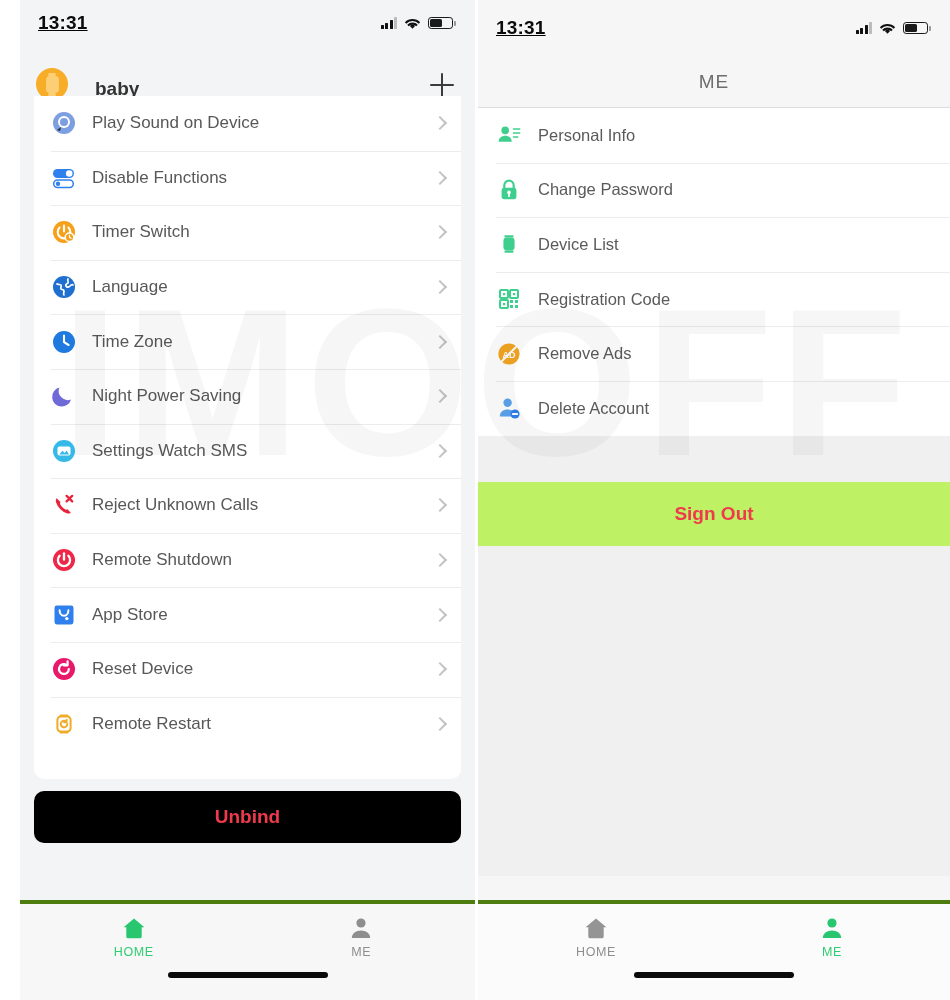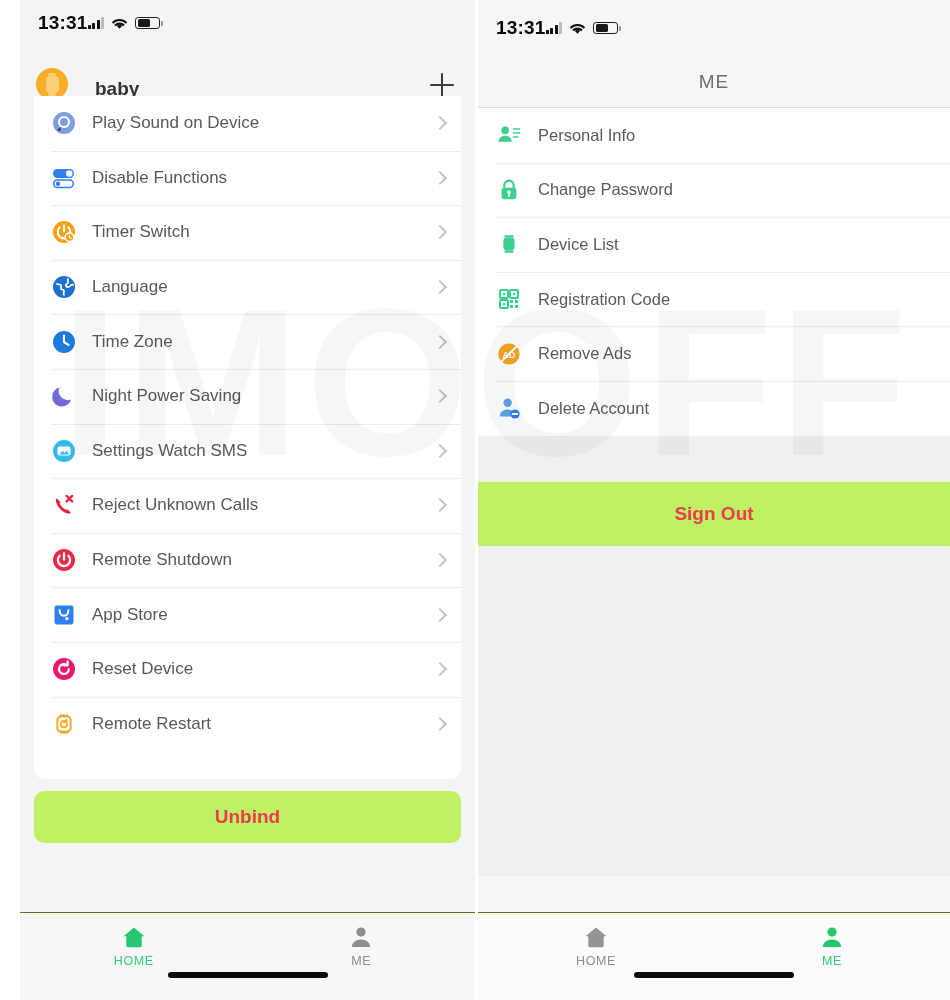--- a/index.html
+++ b/index.html
@@ -39,21 +39,23 @@
   }
   .phone-left  { left: 20px;  width: 455px; background: #f3f4f5; }
   .phone-right { left: 478px; width: 472px; background: #f6f6f7; }
 
   
   .statusbar {
     position: relative;
     height: 46px;
     display: flex;
     align-items: center;
+    justify-content: space-between;
     padding: 0 22px 0 18px;
+    text-decoration: underline;
   }
   .sb-time {
     font-size: 19px;
     font-weight: 700;
     color: #0b0b0b;
     letter-spacing: 0.2px;
   }
   .sb-icons { display: flex; align-items: center; gap: 7px; }
   .sb-bars { display: flex; align-items: flex-end; gap: 1.5px; height: 12px; }
   .sb-bars i { display: block; width: 3px; background: #111; border-radius: 0.5px; }
@@ -151,32 +153,32 @@
     border-top: 2px solid #c3c3c3;
     transform: rotate(45deg);
   }
 
   
   .ic svg { display: block; width: 26px; height: 26px; }
 
   
   .unbind-wrap { margin: 12px 14px 0; }
   .unbind {
-    height: 52px; background: #bef264; border-radius: 10px;
+    height: 52px; background: #000000; border-radius: 10px;
     display: flex; align-items: center; justify-content: center;
     font-size: 19px; font-weight: 700; color: #ee3a4c;
     position: relative; z-index: 10;
   }
 
   
   .tabbar {
     position: absolute; left: 0; right: 0; bottom: 0;
-    height: 88px;
+    height: 100px;
     background: #f7f7f8;
-    border-top: 1px solid #4d7c0f;
+    border-top: 4px solid #4d7c0f;
     display: flex;
     z-index: 12;
   }
   .tabbar.r { background: #fbfbfb; }
   .tab {
     flex: 1;
     display: flex; flex-direction: column; align-items: center;
     padding-top: 10px;
   }
   .tab .tico { width: 30px; height: 28px; display: flex; align-items: center; justify-content: center; }

